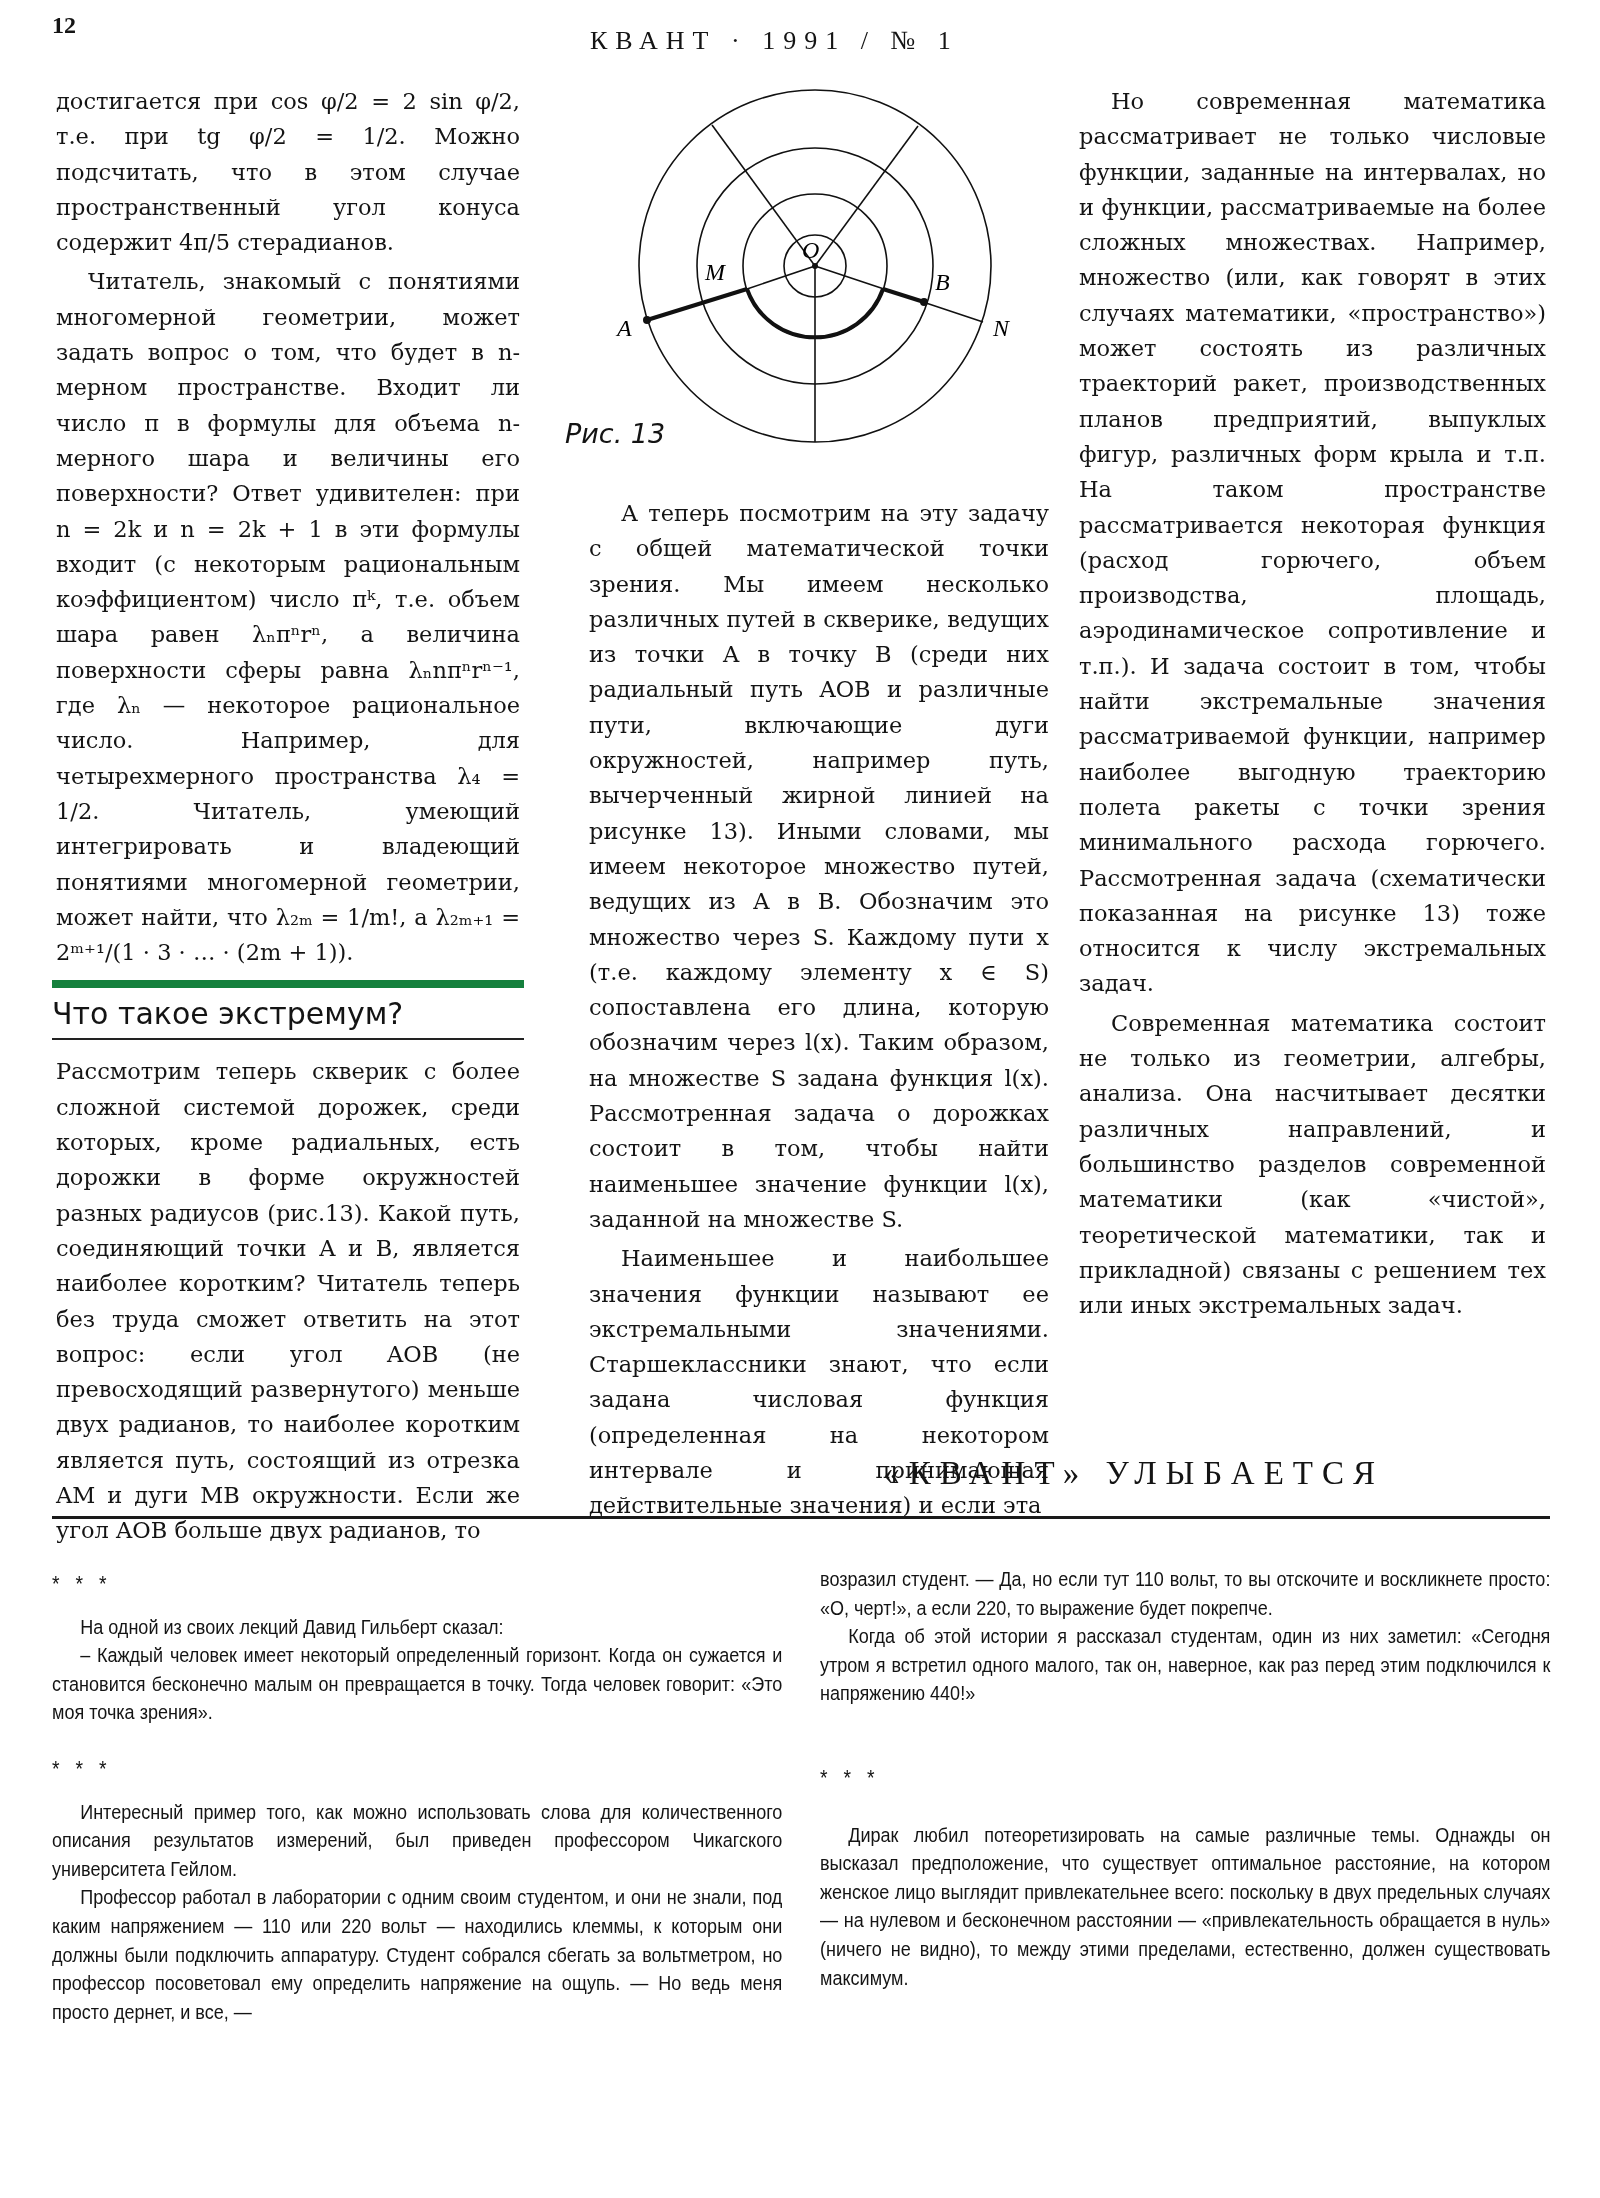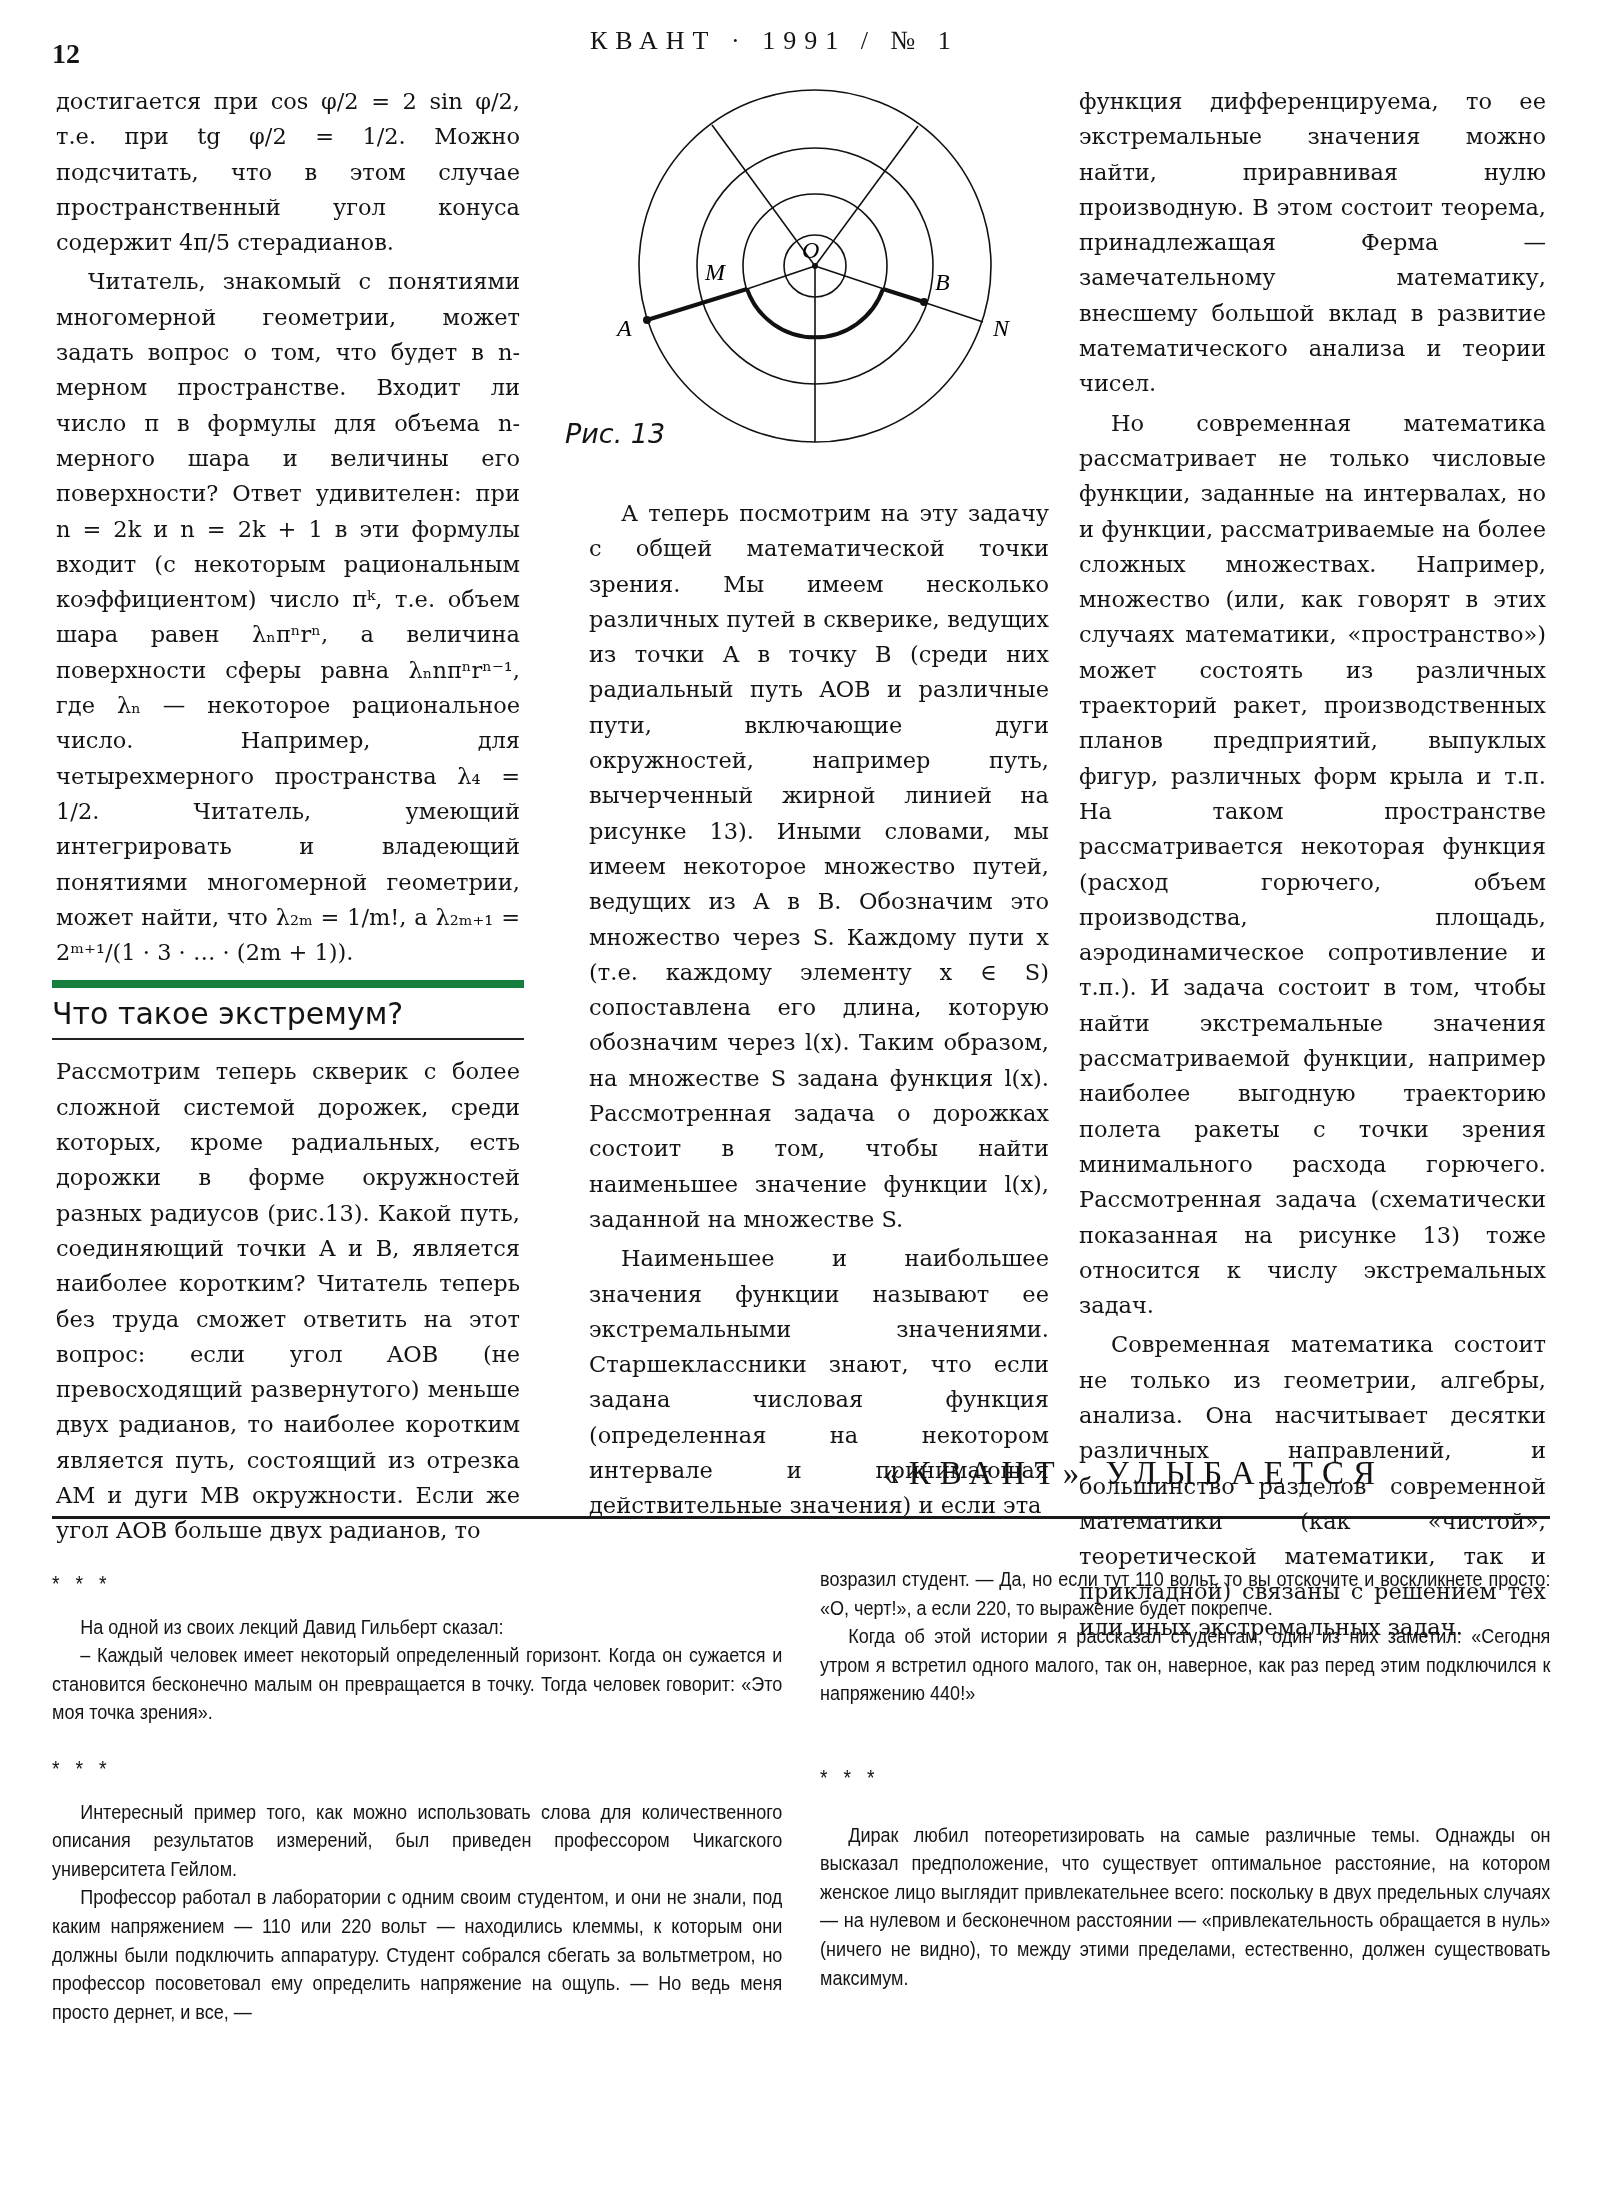--- a/index.html
+++ b/index.html
@@ -1,19 +1,19 @@
 <!DOCTYPE html>
 <html><head>
 <meta charset="utf-8">
 <style>
   html, body { margin: 0; padding: 0; background: #ffffff; }
   body { width: 1600px; height: 2198px; position: relative; overflow: hidden; color: #141414;
          font-family: "DejaVu Serif", "Liberation Serif", serif; }
   .abs { position: absolute; }
-  .page-num { left: 52px; top: 38px; font-size: 28px; font-weight: bold; font-family: "Liberation Serif", serif; }
+  .page-num { left: 52px; top: 12px; font-size: 24px; font-weight: bold; font-family: "Liberation Serif", serif; }
   .running-head { left: 590px; top: 26px; font-size: 26px; letter-spacing: 8px; font-family: "Liberation Serif", serif; }
   .col { position: absolute; font-size: 22.5px; line-height: 35.3px; text-align: justify; }
   .col p { margin: 4px; }
   .col p.ind { text-indent: 32px; }
   .col p.noind { text-indent: 0; }
   #col1 { left: 52px; top: 80px; width: 472px; }
   #col2 { left: 585px; top: 492px; width: 468px; }
   #col3 { left: 1075px; top: 80px; width: 475px; }
   .section-heading { margin: 10px 0 14px 0; padding: 6px 0 4px 0; border-top: 8px solid #15803d; border-bottom: 2px solid #222;
          font-family: "DejaVu Sans", "Liberation Sans", sans-serif; font-size: 30px; line-height: 40px; text-align: left; }
@@ -75,21 +75,20 @@
   <text x="433" y="266" font-size="24">N</text>
 </svg>
 <div class="fig-caption">Рис. 13</div>
 
 <div id="col2" class="col">
   <p class="ind">А теперь посмотрим на эту задачу с общей математической точки зрения. Мы имеем несколько различных путей в скверике, ведущих из точки A в точку B (среди них радиальный путь AOB и различные пути, включающие дуги окружностей, например путь, вычерченный жирной линией на рисунке 13). Иными словами, мы имеем некоторое множество путей, ведущих из A в B. Обозначим это множество через S. Каждому пути x (т.е. каждому элементу x ∈ S) сопоставлена его длина, которую обозначим через l(x). Таким образом, на множестве S задана функция l(x). Рассмотренная задача о дорожках состоит в том, чтобы найти наименьшее значение функции l(x), заданной на множестве S.</p>
   <p class="ind">Наименьшее и наибольшее значения функции называют ее экстремальными значениями. Старшеклассники знают, что если задана числовая функция (определенная на некотором интервале и принимающая действительные значения) и если эта</p>
 </div>
 
 <div id="col3" class="col">
-  <p class="noind">функция дифференцируема, то ее экстремальные значения можно найти, приравнивая нулю производную. В этом состоит теорема, принадлежащая Ферма — замечательному математику, внесшему большой вклад в развитие математического анализа и теории чисел.</p>
   <p class="ind">Но современная математика рассматривает не только числовые функции, заданные на интервалах, но и функции, рассматриваемые на более сложных множествах. Например, множество (или, как говорят в этих случаях математики, «пространство») может состоять из различных траекторий ракет, производственных планов предприятий, выпуклых фигур, различных форм крыла и т.п. На таком пространстве рассматривается некоторая функция (расход горючего, объем производства, площадь, аэродинамическое сопротивление и т.п.). И задача состоит в том, чтобы найти экстремальные значения рассматриваемой функции, например наиболее выгодную траекторию полета ракеты с точки зрения минимального расхода горючего. Рассмотренная задача (схематически показанная на рисунке 13) тоже относится к числу экстремальных задач.</p>
   <p class="ind">Современная математика состоит не только из геометрии, алгебры, анализа. Она насчитывает десятки различных направлений, и большинство разделов современной математики (как «чистой», теоретической математики, так и прикладной) связаны с решением тех или иных экстремальных задач.</p>
 </div>
 
 <div class="smile-title">«КВАНТ» УЛЫБАЕТСЯ</div>
 <div class="smile-rule"></div>
 
 <div id="jokes-left" class="joke-col">
   <p class="stars">* * *</p>
   <div class="gap-sm"></div>

